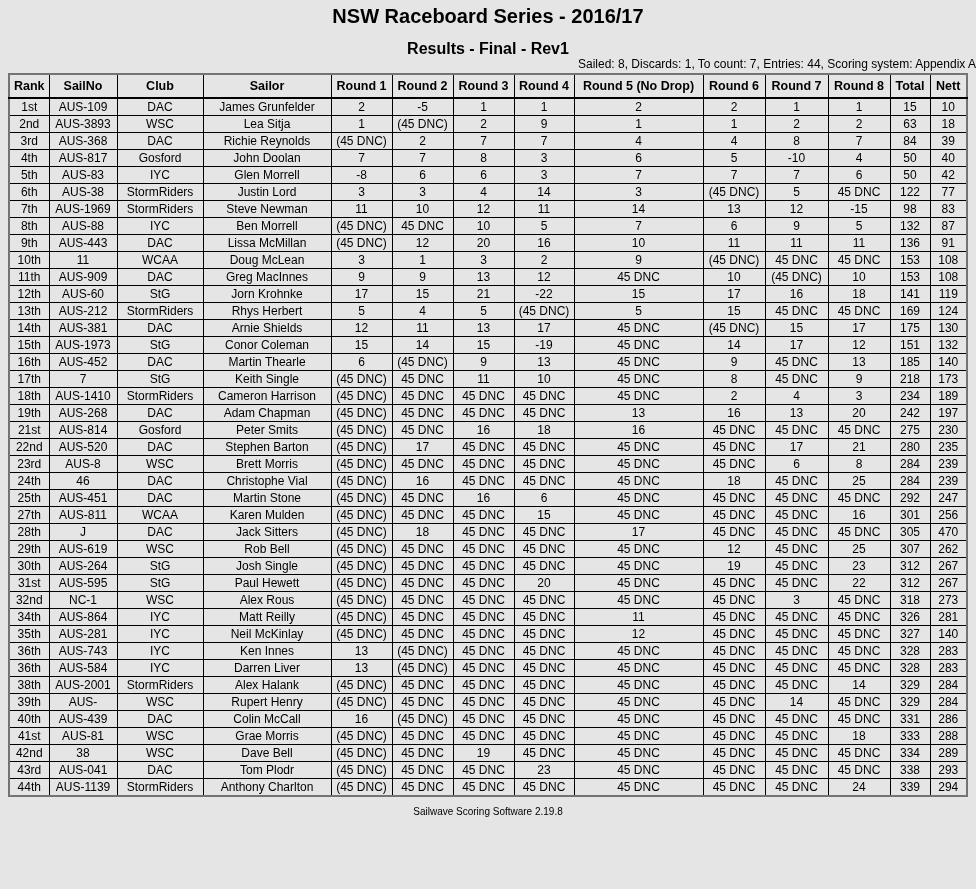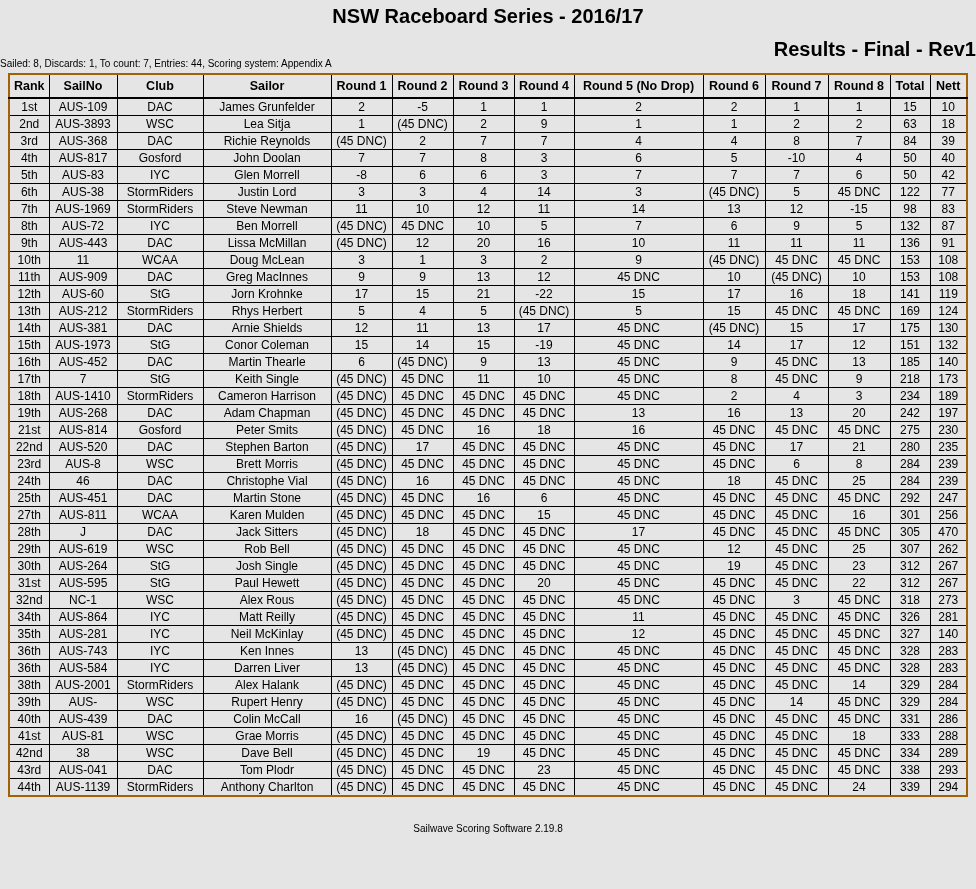--- a/index.html
+++ b/index.html
@@ -18,37 +18,37 @@
   }
   .page-title {
     margin: 4px 0 0 0;
     font-size: 20px;
     font-weight: bold;
     text-align: center;
     line-height: 24px;
   }
   .page-subtitle {
     margin: 12px 0 0 0;
-    font-size: 20px;
+    font-size: 16px;
     font-weight: bold;
-    text-align: right;
+    text-align: center;
     line-height: 18px;
   }
   .series-summary {
     margin: 0;
-    font-size: 10px;
-    text-align: left;
+    font-size: 12px;
+    text-align: right;
     line-height: 12px;
   }
   table.results {
     border-collapse: collapse;
     table-layout: fixed;
     margin: 3px 0 0 8px;
     width: 958px;
-    border: 2px solid #a16207;
+    border: 2px solid #737373;
   }
   table.results th {
     border: 1px solid #000000;
     border-bottom: 2px solid #000000;
     font-size: 12.5px;
     font-weight: bold;
     text-align: center;
     height: 22px;
     padding: 0 1px;
     overflow: hidden;
@@ -57,21 +57,21 @@
   table.results td {
     border: 1px solid #000000;
     font-size: 12px;
     text-align: center;
     height: 16px;
     padding: 0 1px;
     overflow: hidden;
     white-space: nowrap;
   }
   .footer-credit {
-    margin-top: 26px;
+    margin-top: 9px;
     font-size: 10px;
     text-align: center;
     line-height: 12px;
   }
 </style>
 </head>
 <body>
 
 <div class="page">
   <h1 class="page-title">NSW Raceboard Series - 2016/17</h1>
@@ -221,21 +221,21 @@
           <td>11</td>
           <td>14</td>
           <td>13</td>
           <td>12</td>
           <td>-15</td>
           <td>98</td>
           <td>83</td>
         </tr>
         <tr>
           <td>8th</td>
-          <td>AUS-72</td>
+          <td>AUS-88</td>
           <td>IYC</td>
           <td>Ben Morrell</td>
           <td>(45 DNC)</td>
           <td>45 DNC</td>
           <td>10</td>
           <td>5</td>
           <td>7</td>
           <td>6</td>
           <td>9</td>
           <td>5</td>

